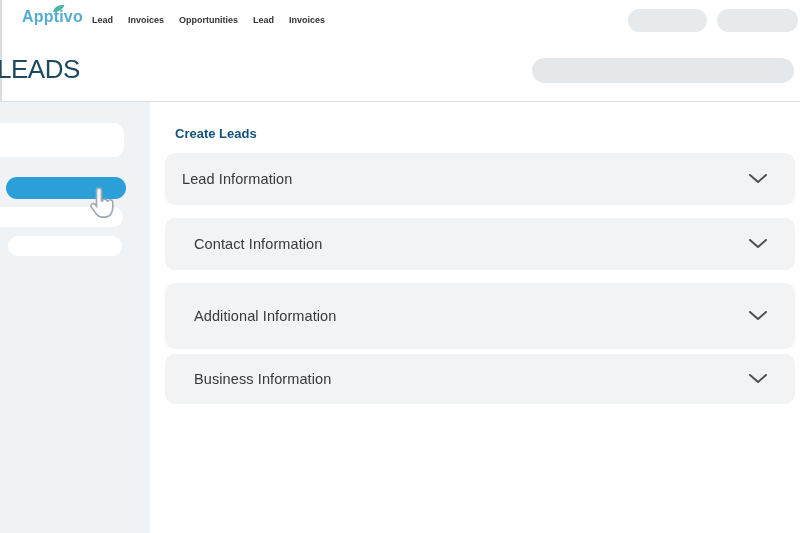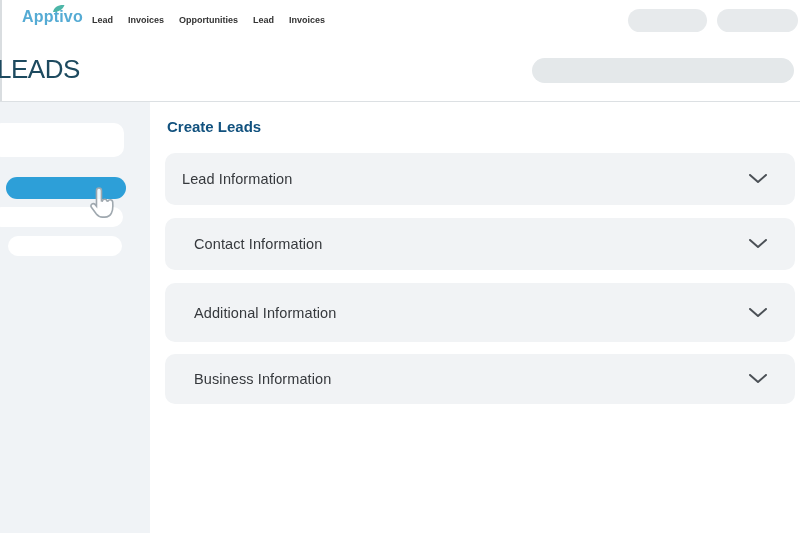--- a/index.html
+++ b/index.html
@@ -27,26 +27,26 @@
   
   .sidebar{position:absolute;left:0;top:102px;width:150px;height:431px;background:#f0f3f6;}
   .side-item{position:absolute;background:#ffffff;border-radius:10px;cursor:pointer;}
   .side-item.a{left:-8px;top:21px;width:132px;height:34px;}
   .side-item.active{left:6px;top:75px;width:120px;height:22px;border-radius:11px;background:#2d9fd8;}
   .side-item.b{left:-8px;top:105px;width:131px;height:20px;}
   .side-item.c{left:8px;top:134px;width:114px;height:20px;}
   .hand-cursor{position:absolute;left:82px;top:84px;}
   
   .main-panel{position:absolute;left:150px;top:102px;width:650px;height:431px;background:#ffffff;}
-  .page-title{position:absolute;left:17px;top:16px;margin:0;font-size:15px;font-weight:700;color:#11517e;}
+  .page-title{position:absolute;left:17px;top:16px;margin:8px;font-size:13px;font-weight:700;color:#11517e;}
   .card{position:absolute;left:15px;width:630px;border-radius:10px;background:#f1f3f5;
     display:flex;align-items:center;cursor:pointer;}
   .card.c1{top:51px;height:52px;}
   .card.c2{top:116px;height:52px;}
-  .card.c3{top:181px;height:59px;}
+  .card.c3{top:181px;height:66px;}
   .card.c4{top:252px;height:50px;}
   .card-label{font-size:14.5px;color:#36393d;letter-spacing:.1px;}
   .card.c1 .card-label{padding-left:17px;}
   .card.c2 .card-label,.card.c3 .card-label,.card.c4 .card-label{padding-left:29px;}
   .chev{position:absolute;right:28px;top:50%;transform:translateY(-50%);}
 </style>
 </head>
 <body>
 
 <div class="screen">

